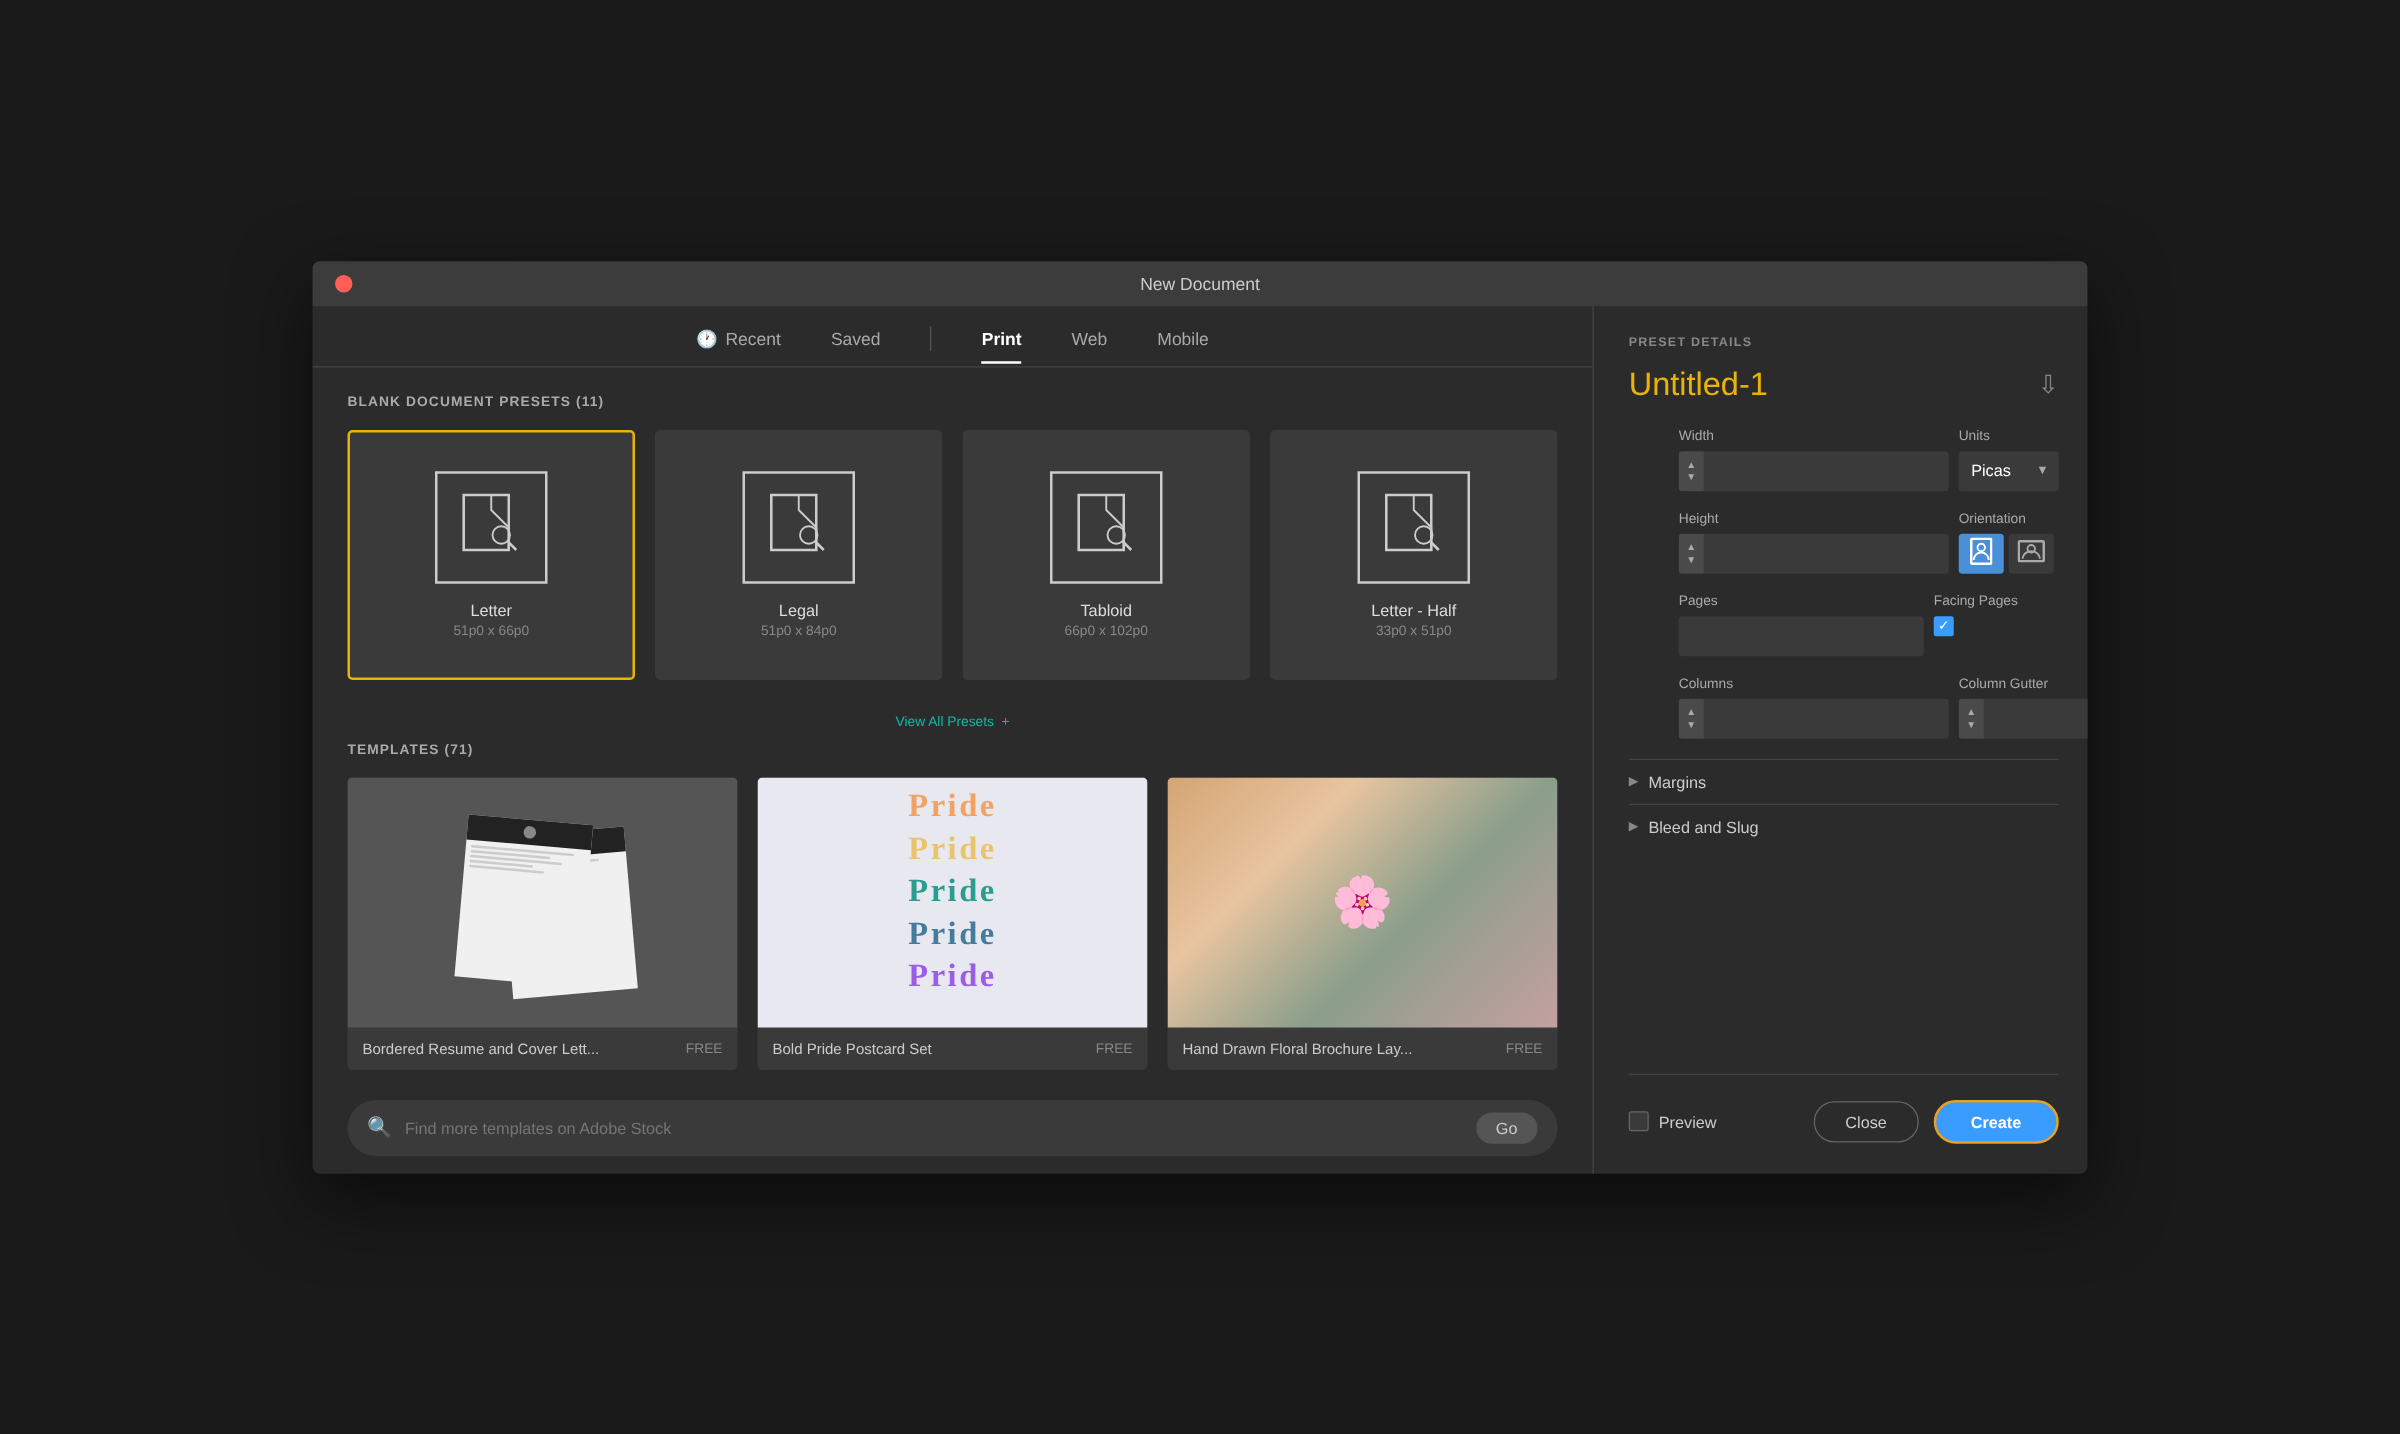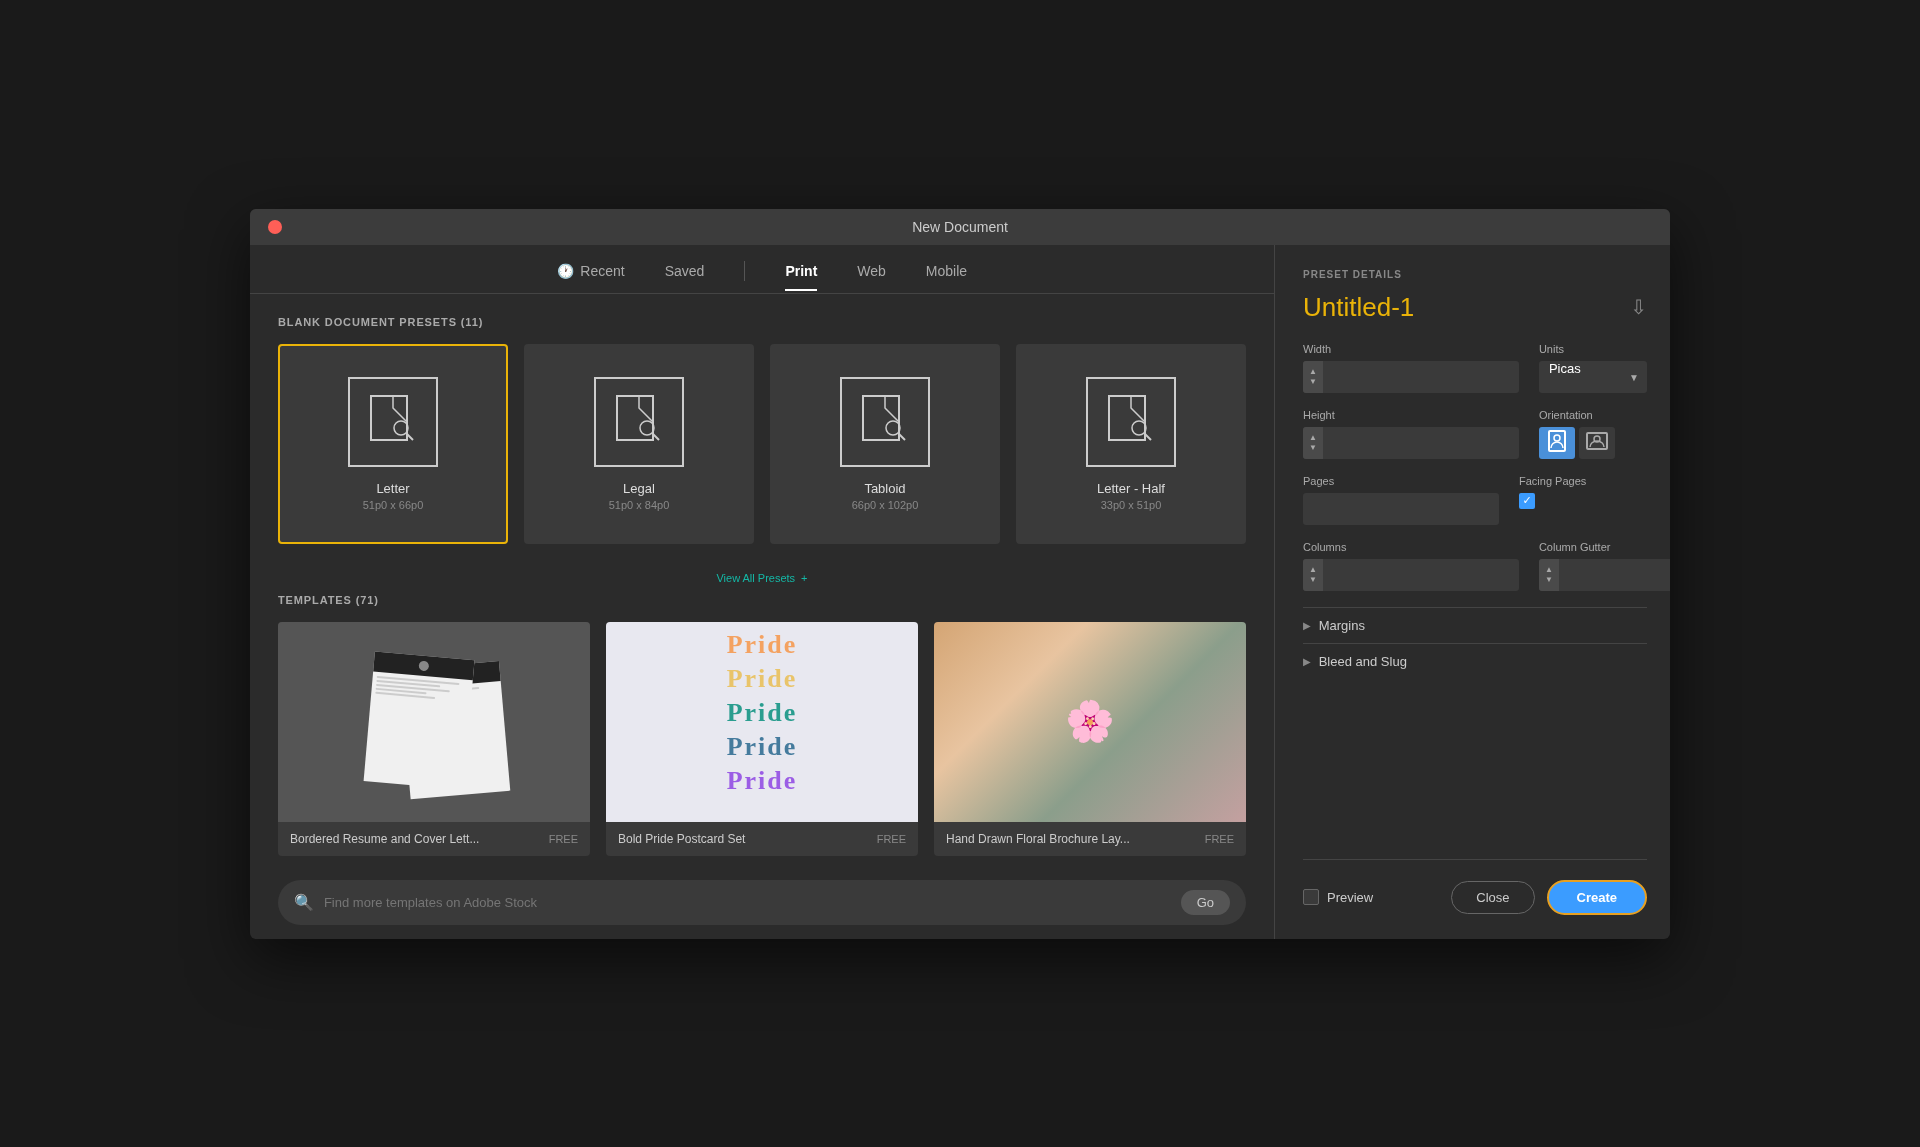--- a/index.html
+++ b/index.html
@@ -330,22 +330,23 @@
       font-weight: 300;
     }
     .save-icon {
       color: #888;
       font-size: 20px;
       cursor: pointer;
     }
     
     .form-row {
       display: flex;
-      gap: 20px;
+      gap: 8px;
       margin-bottom: 16px;
+      margin-left: 40px;
     }
     .form-group {
       flex: 1;
     }
     .form-label {
       color: #aaa;
       font-size: 11px;
       margin-bottom: 6px;
       display: block;
     }
@@ -390,21 +391,21 @@
       color: #fff;
       font-size: 13px;
       padding: 0 10px;
       height: 32px;
       border-radius: 3px;
       width: 100%;
       outline: none;
       appearance: none;
       cursor: pointer;
       display: flex;
-      align-items: flex-start;
+      align-items: center;
       justify-content: space-between;
     }
     .select-wrapper {
       position: relative;
     }
     .select-arrow {
       position: absolute;
       right: 8px;
       top: 50%;
       transform: translateY(-50%);

